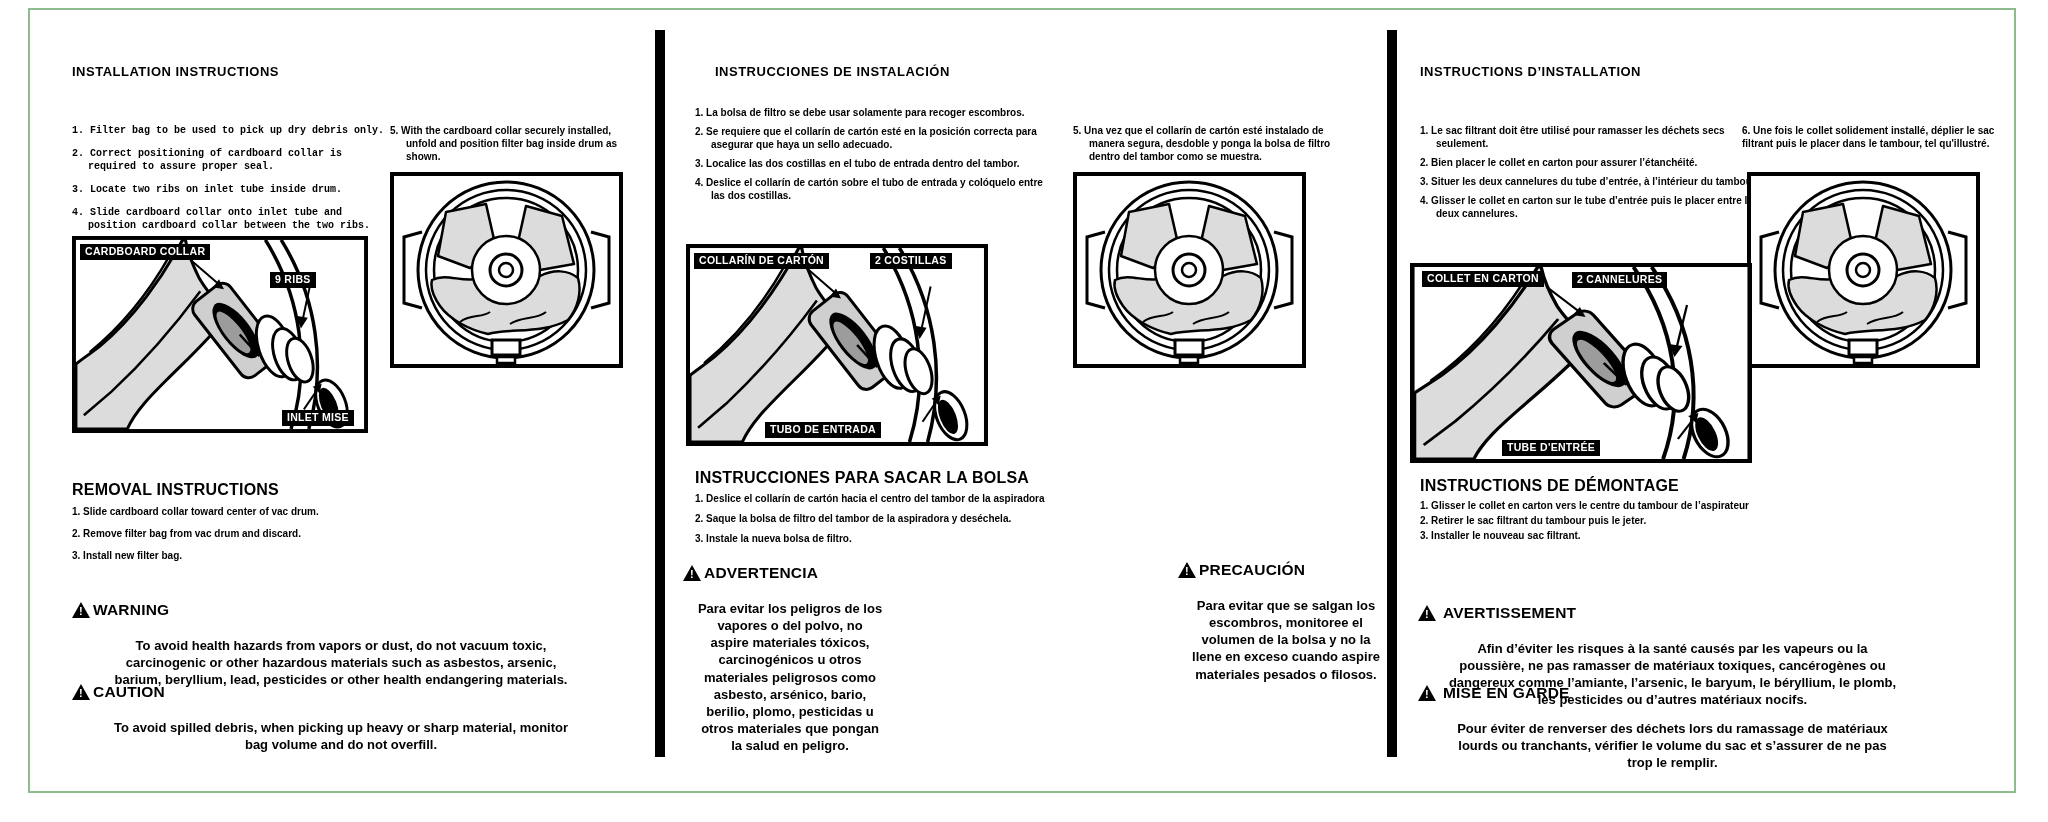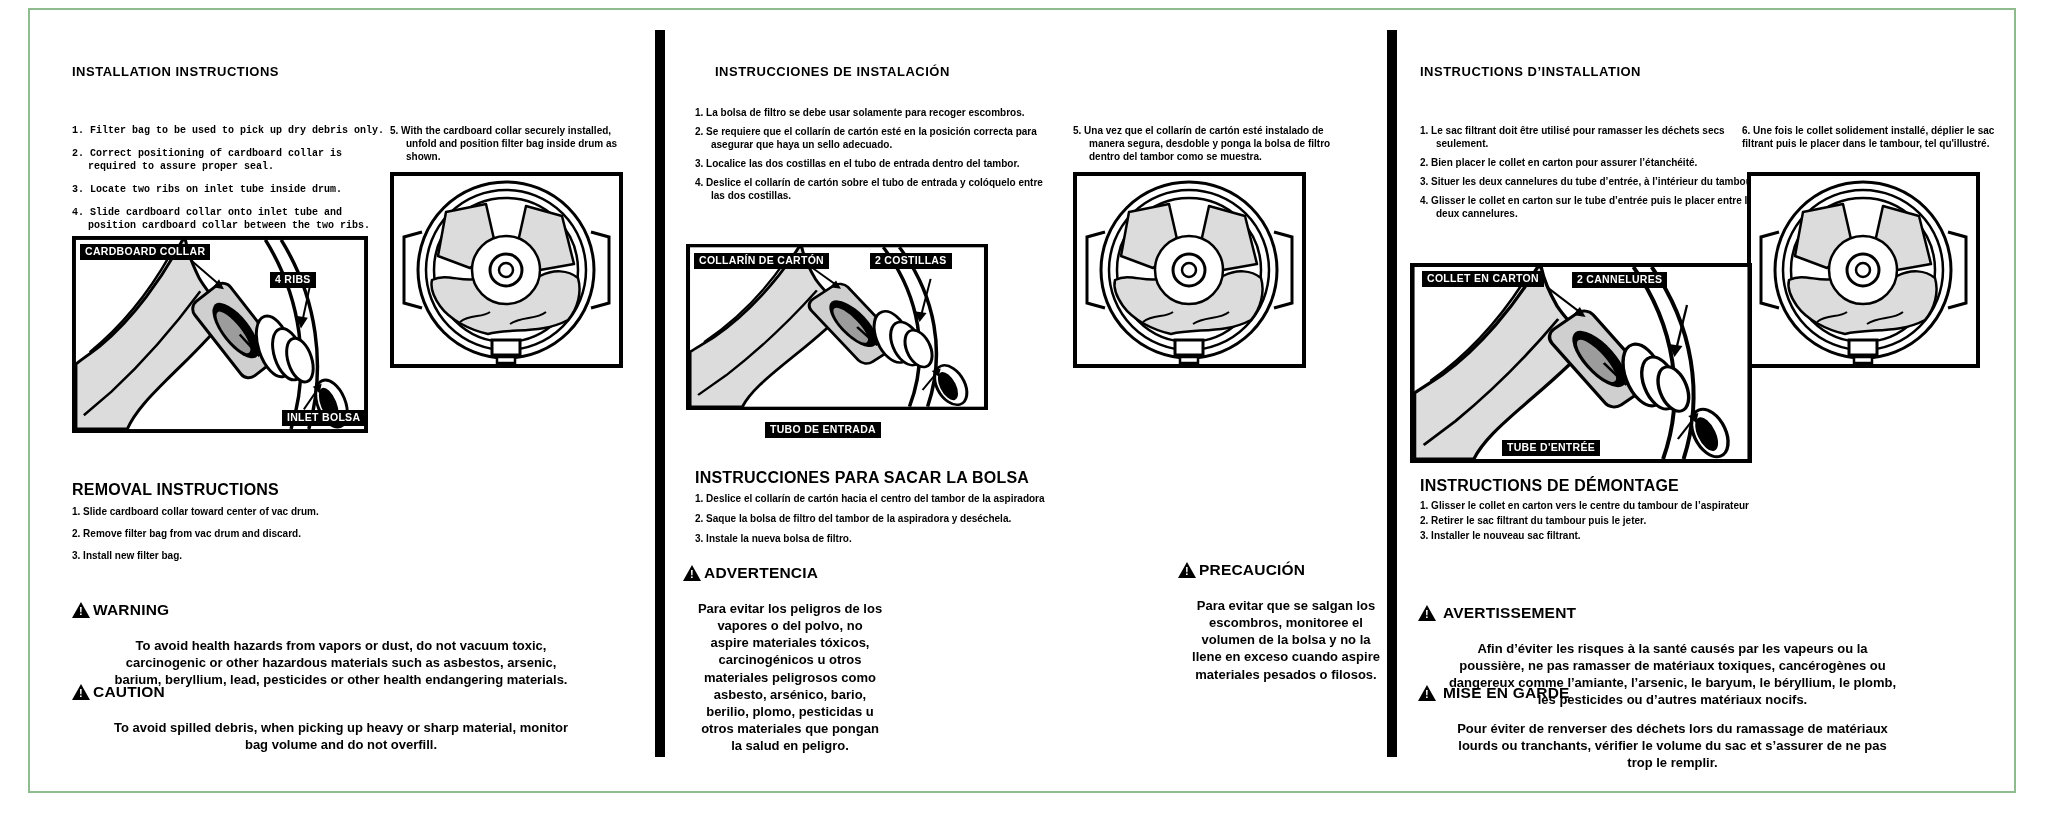--- a/index.html
+++ b/index.html
@@ -70,22 +70,22 @@
     <path d="M120,152 C132,144 146,148 156,140" fill="none" stroke="#000" stroke-width="2"></path>
     <circle cx="116" cy="98" r="34" fill="#fff" stroke="#000" stroke-width="2.5"></circle>
     <circle cx="116" cy="98" r="16" fill="#fff" stroke="#000" stroke-width="3"></circle>
     <circle cx="116" cy="98" r="7" fill="#fff" stroke="#000" stroke-width="2.5"></circle>
     <rect x="102" y="168" width="28" height="15" fill="#fff" stroke="#000" stroke-width="3"></rect>
     <rect x="107" y="185" width="18" height="6" fill="#fff" stroke="#000" stroke-width="2.5"></rect>
   </svg>
 </div>
   <div class="diagram" style="left:72px;top:236px;width:296px;height:197px">
     <span class="dlabel" style="left:8px;top:8px">CARDBOARD COLLAR</span>
-    <span class="dlabel" style="left:198px;top:36px">4 RIBS</span>
-    <span class="dlabel" style="left:210px;top:174px">INLET BOLSA</span>
+    <span class="dlabel" style="left:198px;top:36px">9 RIBS</span>
+    <span class="dlabel" style="left:210px;top:174px">INLET MISE</span>
 
   <svg viewBox="0 0 300 200" preserveAspectRatio="none">
     <rect x="2" y="2" width="296" height="196" fill="#ffffff" stroke="#000" stroke-width="4"></rect>
     <path d="M196,4 C232,62 242,132 222,196" fill="none" stroke="#000" stroke-width="3.5"></path>
     <path d="M212,4 C248,62 258,132 240,196" fill="none" stroke="#000" stroke-width="3.5"></path>
     <path d="M112,4 C92,42 62,84 28,112 C19,119 9,126 4,130 L4,196 L56,196 C64,178 80,162 96,146 C116,126 142,102 158,80 C149,70 137,57 129,43 C123,31 117,15 115,4 Z" fill="#dcdcdc" stroke="#000" stroke-width="3" stroke-linejoin="round"></path>
     <path d="M99,20 C78,57 50,92 18,118" fill="none" stroke="#000" stroke-width="2.5"></path>
     <path d="M130,56 C102,94 72,128 40,158 L12,182" fill="none" stroke="#000" stroke-width="2.5"></path>
     <g transform="rotate(-38 166 96)">
       <rect x="143" y="48" width="46" height="96" rx="10" fill="#cfcfcf" stroke="#000" stroke-width="3"></rect>
@@ -156,21 +156,21 @@
     <path d="M42,108 C58,100 72,112 92,106 C112,100 130,114 150,104 C164,97 178,98 188,106 C192,120 188,136 178,148 C152,162 122,156 98,162 C80,158 60,148 50,134 C43,124 40,116 42,108 Z" fill="#dcdcdc" stroke="#000" stroke-width="2.5"></path>
     <path d="M70,150 C80,142 92,146 100,140" fill="none" stroke="#000" stroke-width="2"></path>
     <path d="M120,152 C132,144 146,148 156,140" fill="none" stroke="#000" stroke-width="2"></path>
     <circle cx="116" cy="98" r="34" fill="#fff" stroke="#000" stroke-width="2.5"></circle>
     <circle cx="116" cy="98" r="16" fill="#fff" stroke="#000" stroke-width="3"></circle>
     <circle cx="116" cy="98" r="7" fill="#fff" stroke="#000" stroke-width="2.5"></circle>
     <rect x="102" y="168" width="28" height="15" fill="#fff" stroke="#000" stroke-width="3"></rect>
     <rect x="107" y="185" width="18" height="6" fill="#fff" stroke="#000" stroke-width="2.5"></rect>
   </svg>
 </div>
-  <div class="diagram" style="left:686px;top:244px;width:302px;height:166px">
+  <div class="diagram" style="left:686px;top:244px;width:302px;height:202px">
     <span class="dlabel" style="left:8px;top:9px">COLLARÍN DE CARTÓN</span>
     <span class="dlabel" style="left:184px;top:9px">2 COSTILLAS</span>
     <span class="dlabel" style="left:79px;top:178px">TUBO DE ENTRADA</span>
 
   <svg viewBox="0 0 300 200" preserveAspectRatio="none">
     <rect x="2" y="2" width="296" height="196" fill="#ffffff" stroke="#000" stroke-width="4"></rect>
     <path d="M196,4 C232,62 242,132 222,196" fill="none" stroke="#000" stroke-width="3.5"></path>
     <path d="M212,4 C248,62 258,132 240,196" fill="none" stroke="#000" stroke-width="3.5"></path>
     <path d="M112,4 C92,42 62,84 28,112 C19,119 9,126 4,130 L4,196 L56,196 C64,178 80,162 96,146 C116,126 142,102 158,80 C149,70 137,57 129,43 C123,31 117,15 115,4 Z" fill="#dcdcdc" stroke="#000" stroke-width="3" stroke-linejoin="round"></path>
     <path d="M99,20 C78,57 50,92 18,118" fill="none" stroke="#000" stroke-width="2.5"></path>

